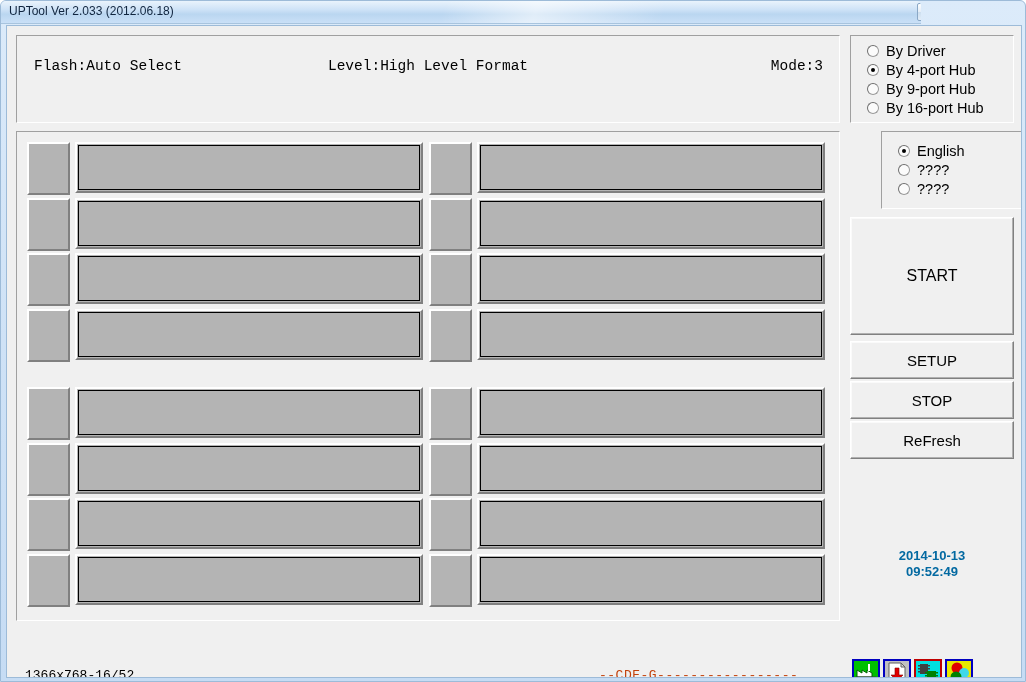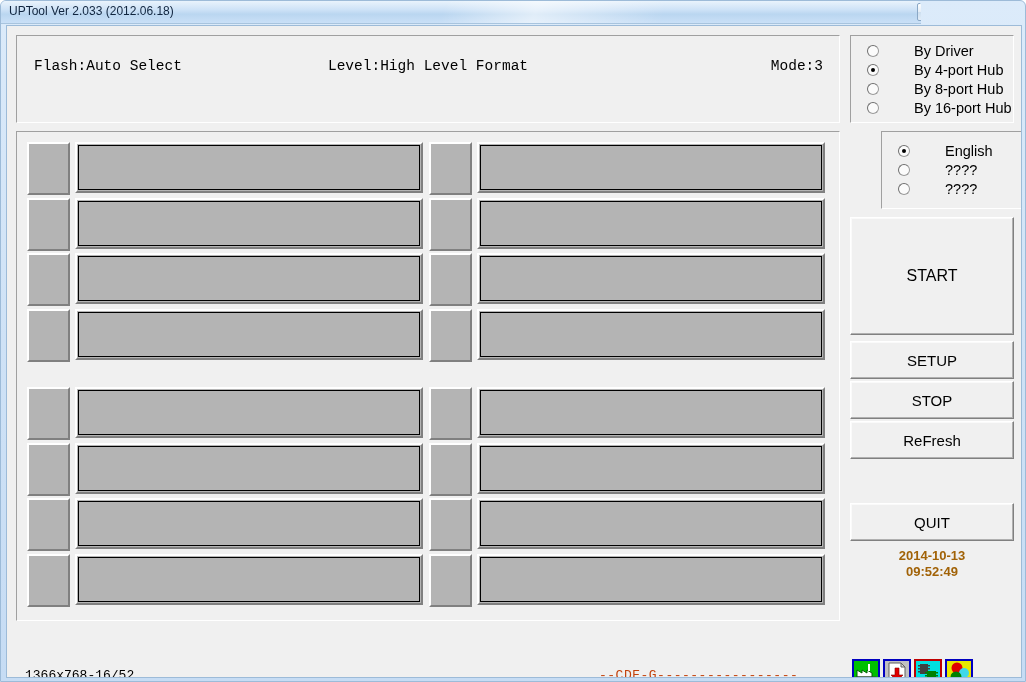--- a/index.html
+++ b/index.html
@@ -143,21 +143,20 @@
   .radio-row {
     position: absolute;
     left: 16px;
     height: 19px;
     display: flex;
     align-items: center;
     font-size: 14.5px;
     color: #000;
     white-space: nowrap;
     cursor: default;
-    gap: 28px;
   }
   .radio-dot {
     position: relative;
     width: 12px; height: 12px;
     border-radius: 50%;
     margin-right: 7px;
     box-sizing: border-box;
     background: #fbfbfb;
     border: 1px solid #9a9a9a;
     border-top-color: #6f6f6f;
@@ -243,21 +242,21 @@
   #btn-refresh { left: 843px; top: 395px; width: 164px; height: 38px; }
   #btn-quit    { left: 843px; top: 477px; width: 164px; height: 38px; }
 
   #clock {
     position: absolute;
     left: 843px; top: 522px;
     width: 164px;
     text-align: center;
     font-size: 13px;
     font-weight: bold;
-    color: #a16207;
+    color: #0369a1;
     line-height: 16px;
   }
 
   
   #tray {
     position: absolute;
     left: 845px; top: 633px;
     display: flex;
     gap: 3px;
   }
@@ -330,21 +329,21 @@
       <div class="radio-row" style="top:5px">
         <span class="radio-dot"></span>
         <span>By Driver</span>
       </div>
       <div class="radio-row" style="top:24px">
         <span class="radio-dot on"></span>
         <span>By 4-port Hub</span>
       </div>
       <div class="radio-row" style="top:43px">
         <span class="radio-dot"></span>
-        <span>By 8-port Hub</span>
+        <span>By 9-port Hub</span>
       </div>
       <div class="radio-row" style="top:62px">
         <span class="radio-dot"></span>
         <span>By 16-port Hub</span>
       </div>
     </div>
 
     <div class="groupbox" id="lang-group">
       <div class="radio-row" style="top:9px">
         <span class="radio-dot on"></span>
@@ -473,21 +472,20 @@
           </div>
         </div>
       </div>
 
     </div>
 
     <div class="btn" id="btn-setup">SETUP</div>
     <div class="btn" id="btn-start">START</div>
     <div class="btn" id="btn-stop">STOP</div>
     <div class="btn" id="btn-refresh">ReFresh</div>
-    <div class="btn" id="btn-quit">QUIT</div>
 
     <div id="clock">
       <div>2014-10-13</div>
       <div>09:52:49</div>
     </div>
 
     <div id="tray">
 
       <div class="tray-icon" id="tray-icon-factory">
         <svg width="24" height="24" viewBox="0 0 24 24">

